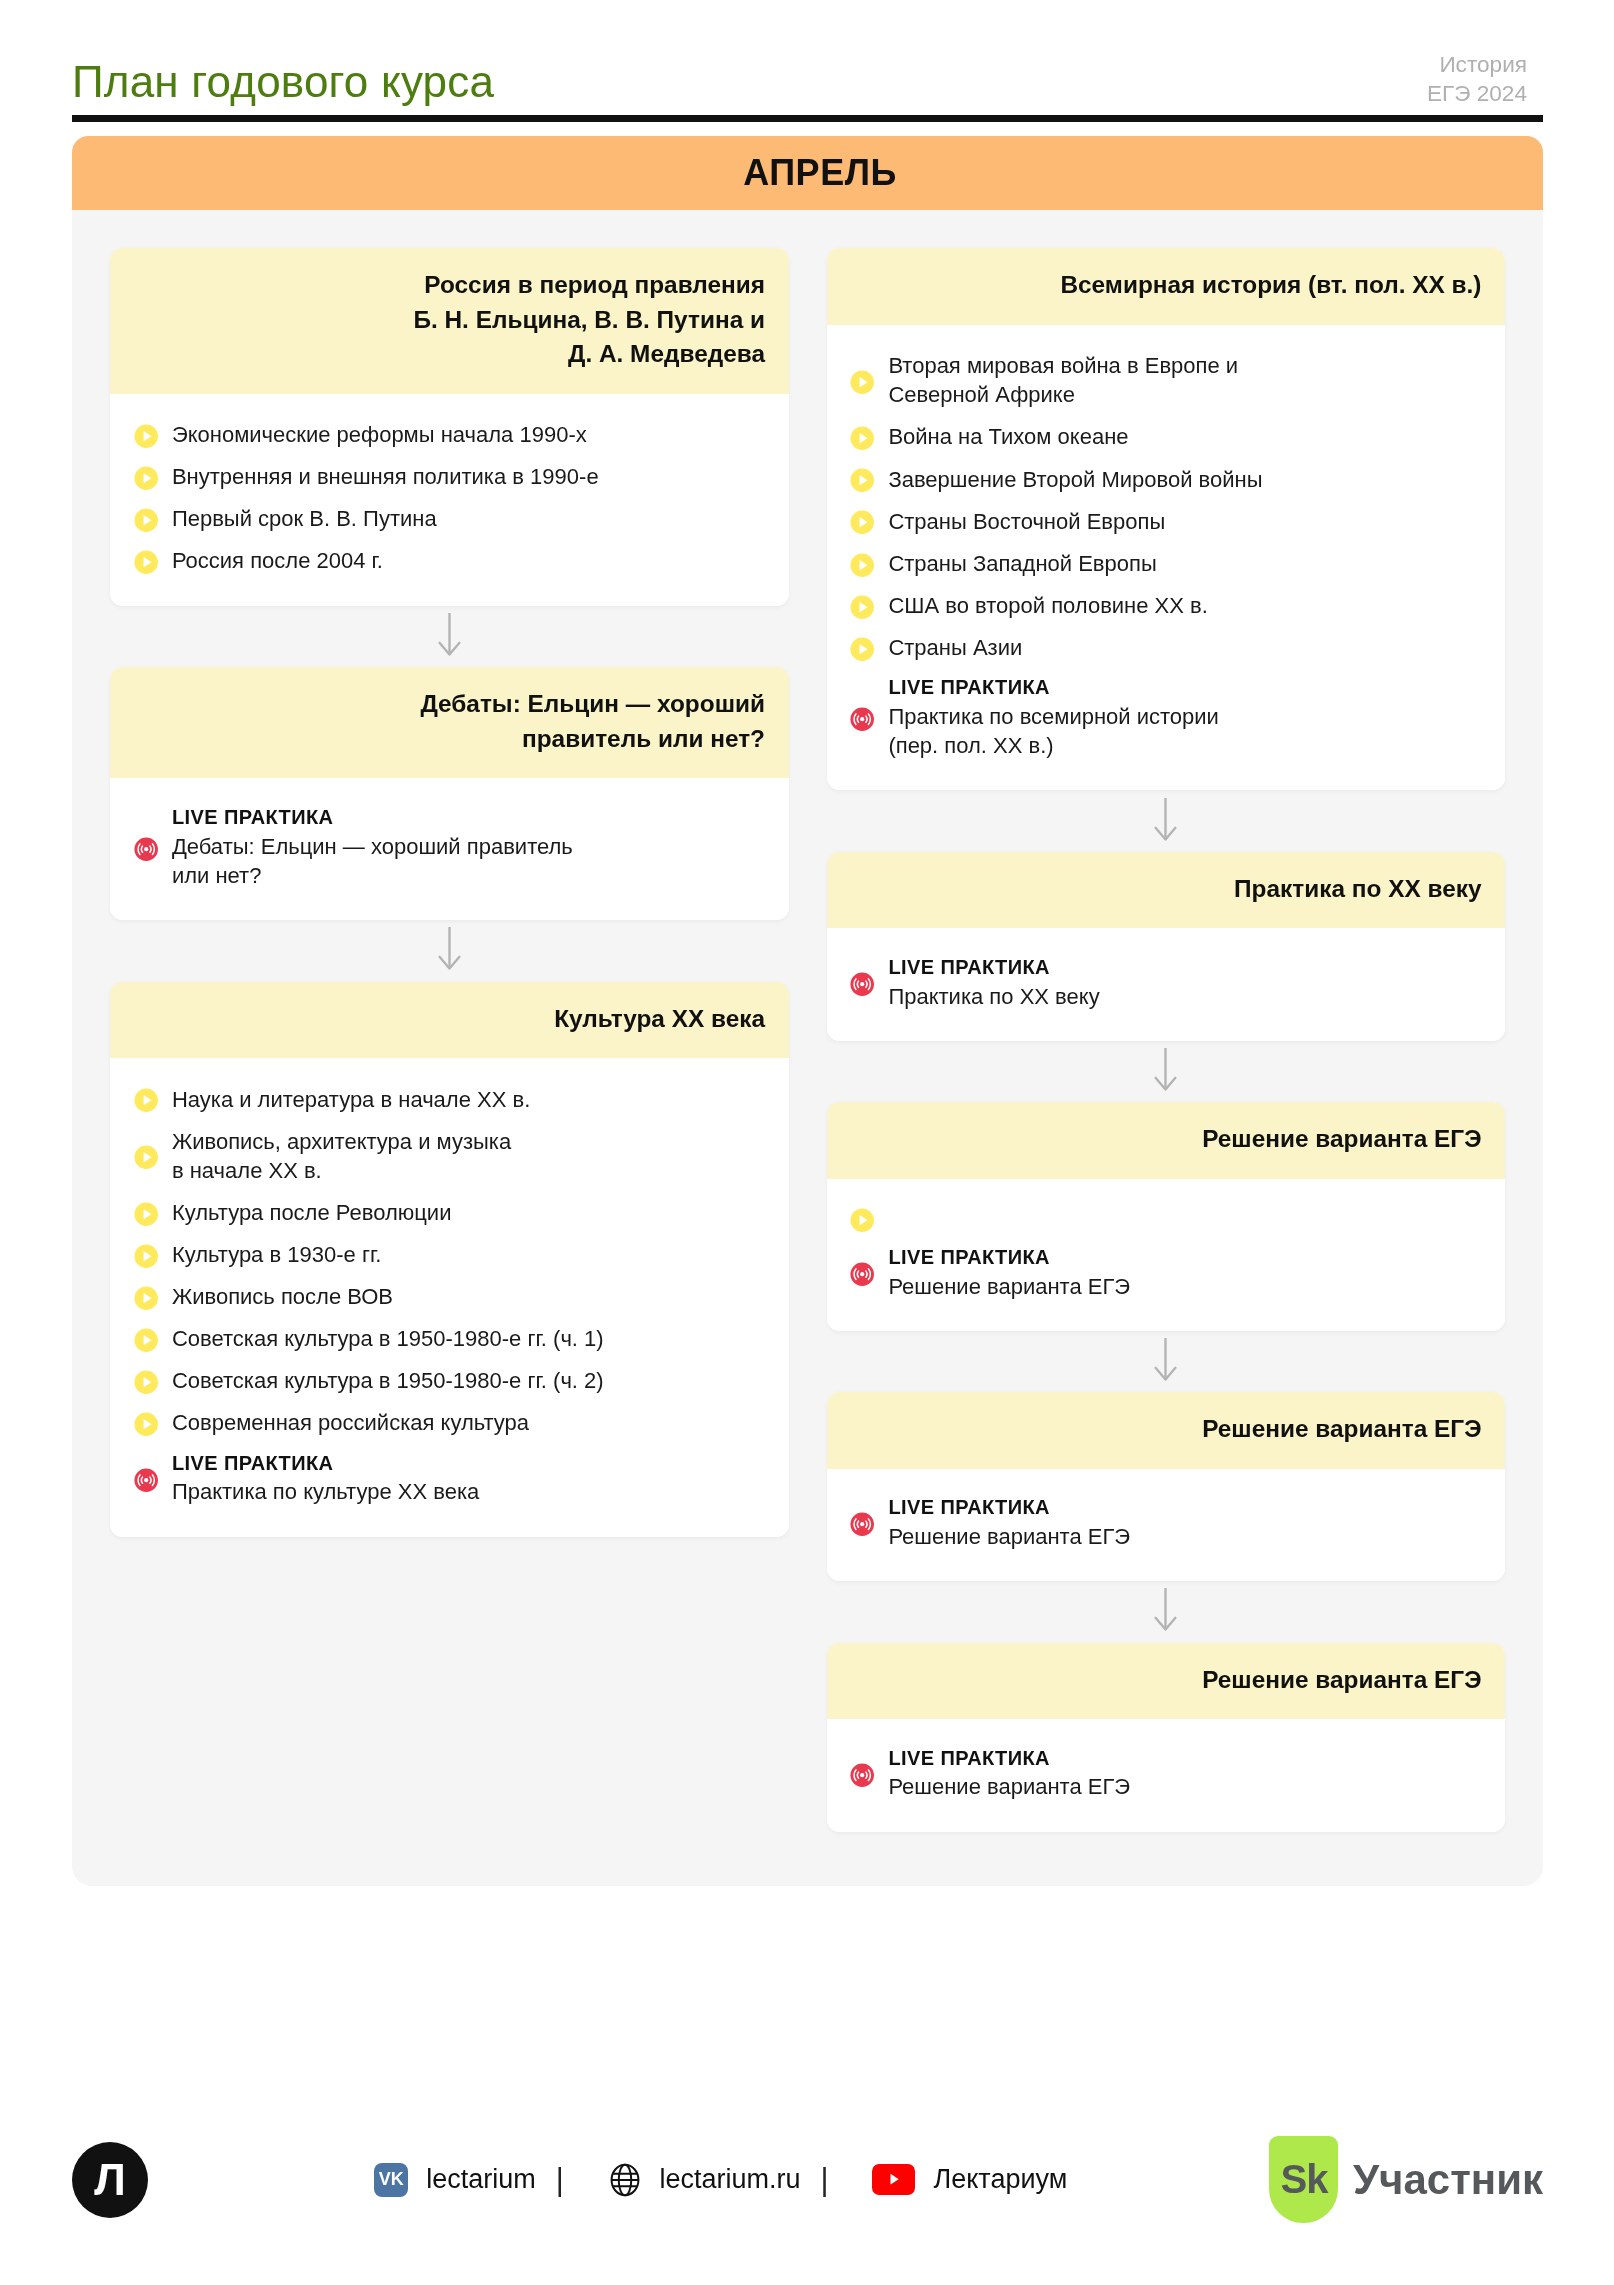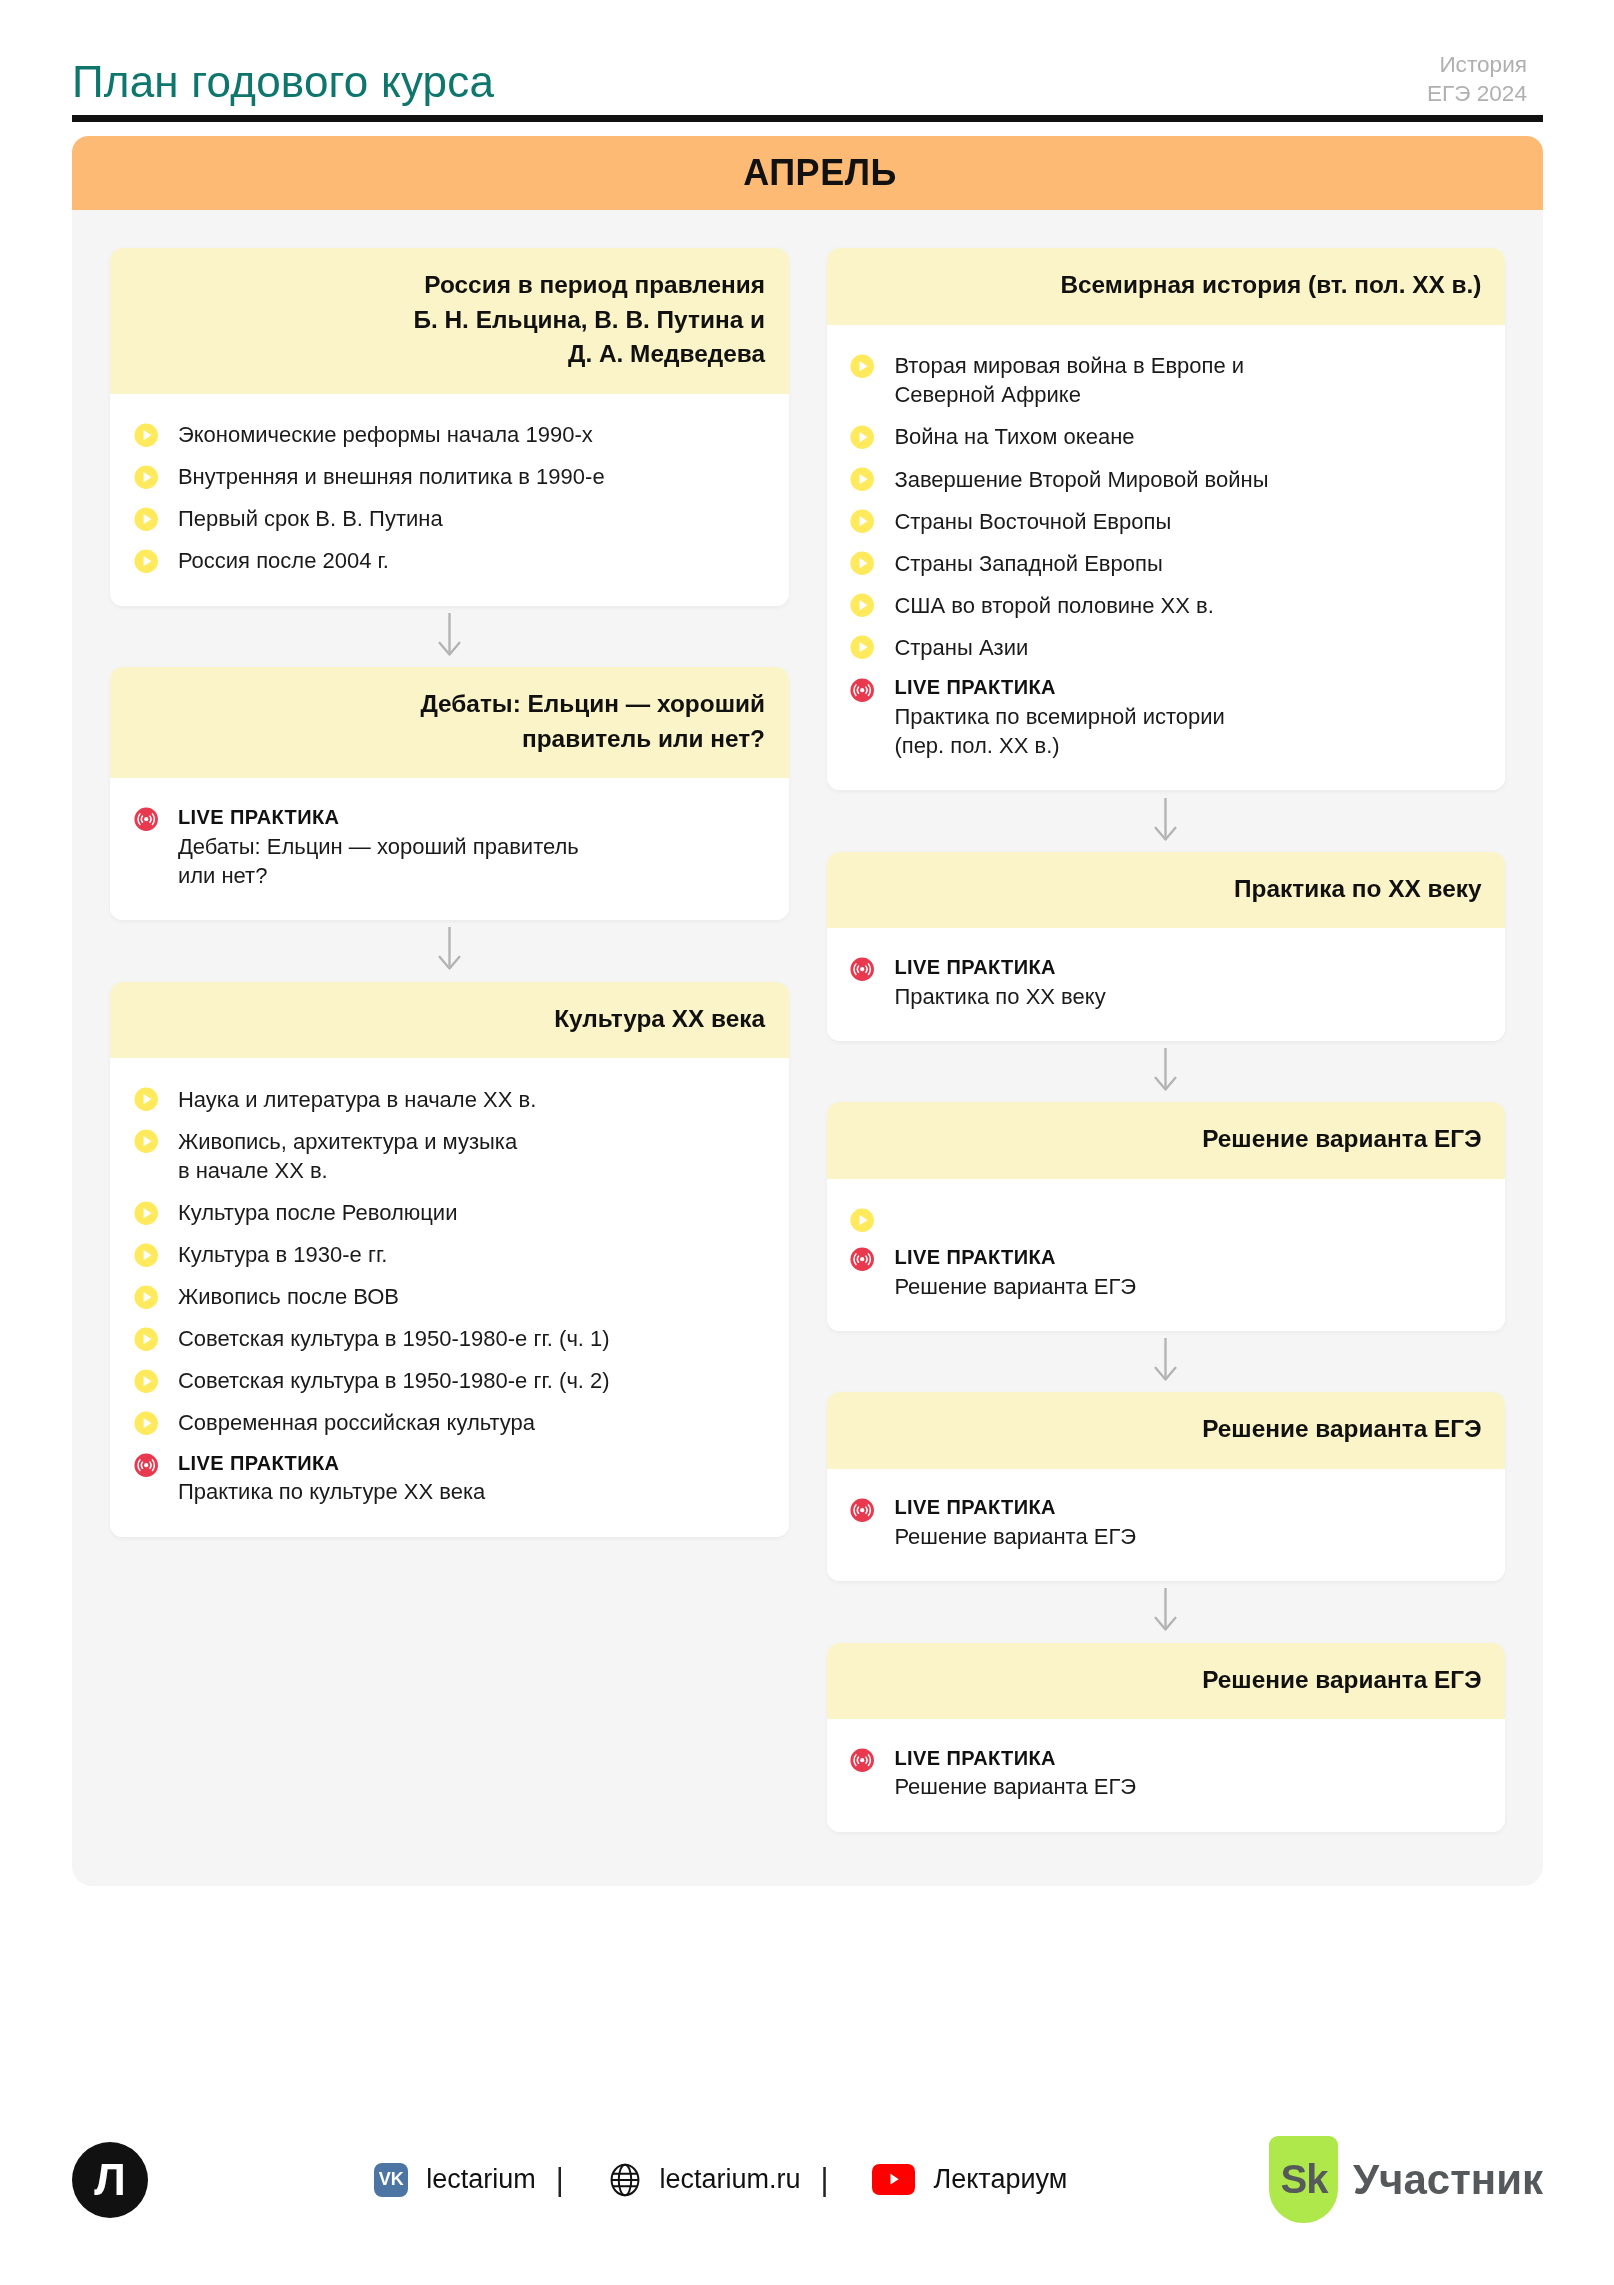--- a/index.html
+++ b/index.html
@@ -20,21 +20,21 @@
 
   
   .header {
     position: relative;
     padding-top: 51px;
     height: 136px;
   }
   .header-title {
     font-size: 44px;
     font-weight: 400;
-    color: #0f766e;
+    color: #4d7c0f;
     letter-spacing: 0.2px;
     line-height: 1;
     padding-top: 9px;
   }
   .header-meta {
     position: absolute;
     right: 16px;
     top: 51px;
     text-align: right;
     color: #b0b0b0;
@@ -100,22 +100,22 @@
     text-align: right;
   }
   .card-body {
     padding: 20px 23.5px 23.5px 23.5px;
     background: #ffffff;
   }
 
   
   .item {
     display: flex;
-    align-items: flex-start;
-    gap: 20px;
+    align-items: center;
+    gap: 14px;
     padding: 6.3px 0;
   }
   .item-icon {
     flex: 0 0 auto;
     width: 24.4px;
     height: 24.4px;
     margin-top: 2.7px;
   }
   .item-icon svg { display: block; width: 24.4px; height: 24.4px; }
   .item-text {

